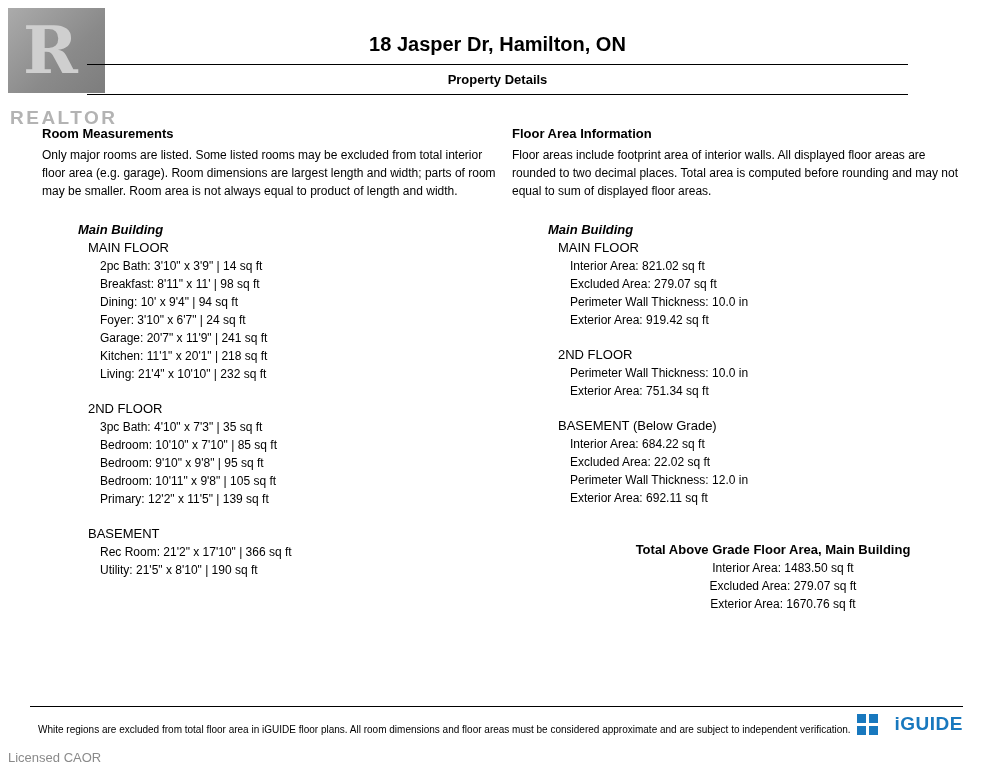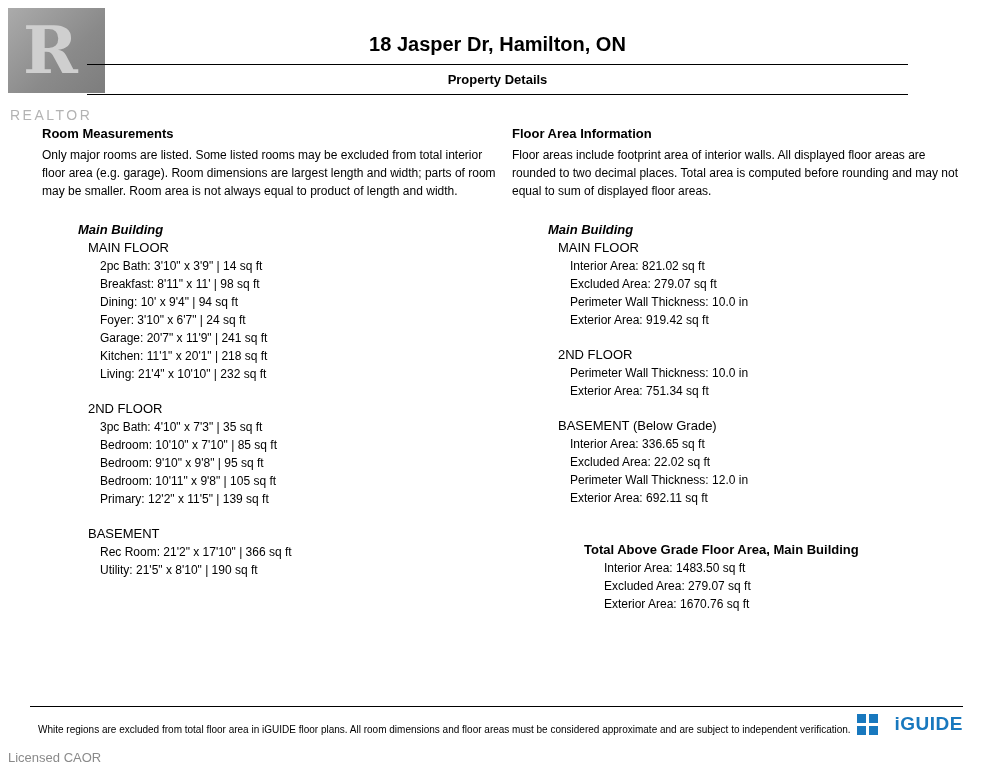--- a/index.html
+++ b/index.html
@@ -25,23 +25,23 @@
       font-weight: bold;
       font-size: 66px;
       line-height: 85px;
       color: #cfcfcf;
       position: absolute; left: 15px; top: 0;
     }
     .realtor-word {
       margin-top: 14px;
       margin-left: 2px;
       color: #b3b3b3;
-      font-size: 14px;
+      font-size: 19px;
       letter-spacing: 2.5px;
-      font-weight: normal;
+      font-weight: bold;
     }
 
     
     .header { position: relative; z-index: 1; margin: 0 87px; padding-top: 33px; text-align: center; }
     .page-title { font-size: 20px; font-weight: bold; margin: 0 0 8px 0; }
     .rule { border-top: 1px solid #000; height: 0; }
     .page-subtitle { font-size: 13px; font-weight: bold; margin: 7px 0 7px 0; }
 
     
     .columns { position: relative; z-index: 1; display: flex; margin: 15px 33px 0 42px; }
@@ -51,21 +51,21 @@
     .section-desc { font-size: 12px; line-height: 18px; margin: 0; }
 
     .building { margin: 21px 0 0 36px; font-size: 12px; }
     .building-name { font-weight: bold; font-size: 13px; line-height: 18px; font-style: italic; }
     .floors > div.floor-group { margin: 17px 0 0 10px; }
     .floors > div.floor-group:first-of-type { margin-top: 0; }
     .floor-name { font-size: 13px; line-height: 18px; }
     .floor-lines { margin-left: 12px; }
     .floor-lines > div { font-size: 12px; line-height: 18px; }
 
-    .total-block { margin: 34px 0 0 36px; }
+    .total-block { margin: 34px 0 0 36px; text-align: center; }
     .total-heading { font-size: 13px; font-weight: bold; line-height: 18px; }
     .total-lines { margin-left: 20px; }
     .total-lines > div { font-size: 12px; line-height: 18px; }
 
     
     .footer {
       position: absolute; left: 30px; right: 32px; top: 706px;
       border-top: 1px solid #000;
       padding-top: 5px;
       display: flex; justify-content: space-between; align-items: flex-end;
@@ -185,21 +185,21 @@
                 <div>Perimeter Wall Thickness: 10.0 in</div>
 
                 <div>Exterior Area: 751.34 sq ft</div>
               </div>
           </div>
 
           <div class="floor-group">
             <div class="floor-name">BASEMENT (Below Grade)</div>
             <div class="floor-lines">
 
-                <div>Interior Area: 336.65 sq ft</div>
+                <div>Interior Area: 684.22 sq ft</div>
 
                 <div>Excluded Area: 22.02 sq ft</div>
 
                 <div>Perimeter Wall Thickness: 12.0 in</div>
 
                 <div>Exterior Area: 692.11 sq ft</div>
               </div>
           </div>
         </div>
       <div class="total-block">

